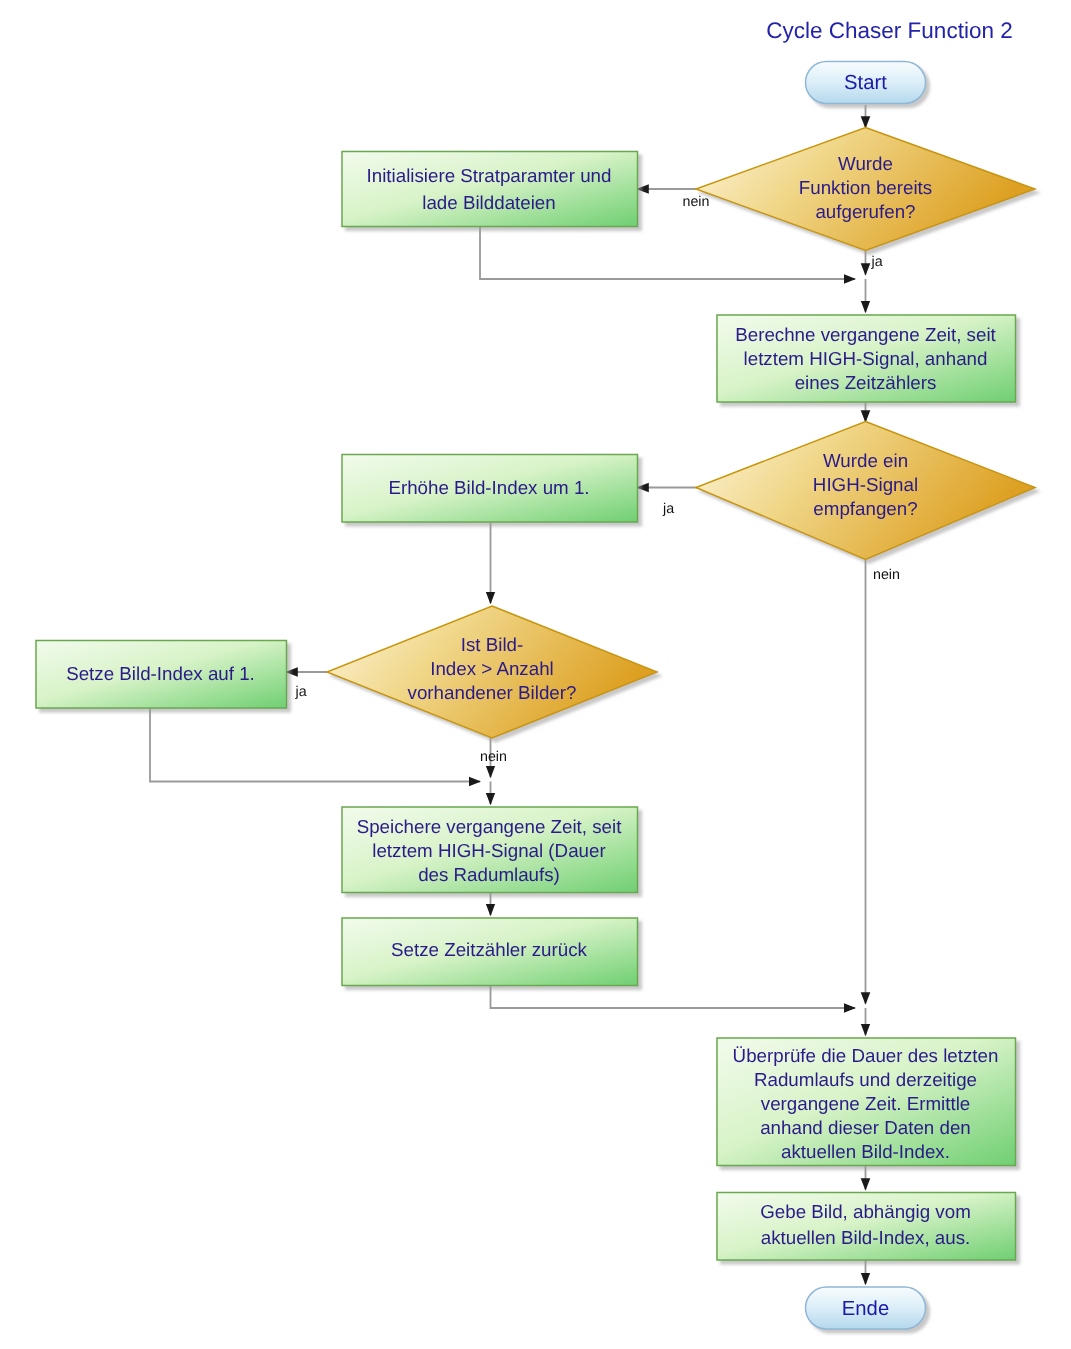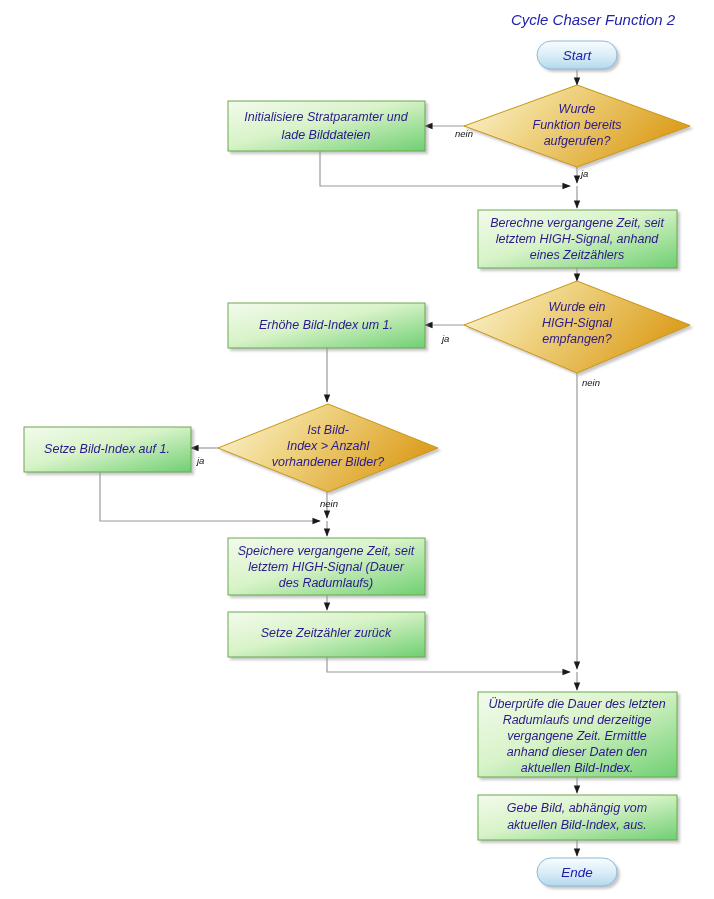--- a/index.html
+++ b/index.html
@@ -10,21 +10,20 @@
   body {
     width: 714px;
     height: 899px;
     font-family: "Liberation Sans", sans-serif;
     overflow: hidden;
   }
   #flowchart-root {
     position: relative;
     width: 714px;
     height: 707px;
-    font-style: italic;
   }
   svg.chart {
     display: block;
     width: 714px;
     height: 899px;
   }
   .node-text {
     font-family: "Liberation Sans", sans-serif;
     font-size: 12.5px;
     fill: #2a1a8a;

